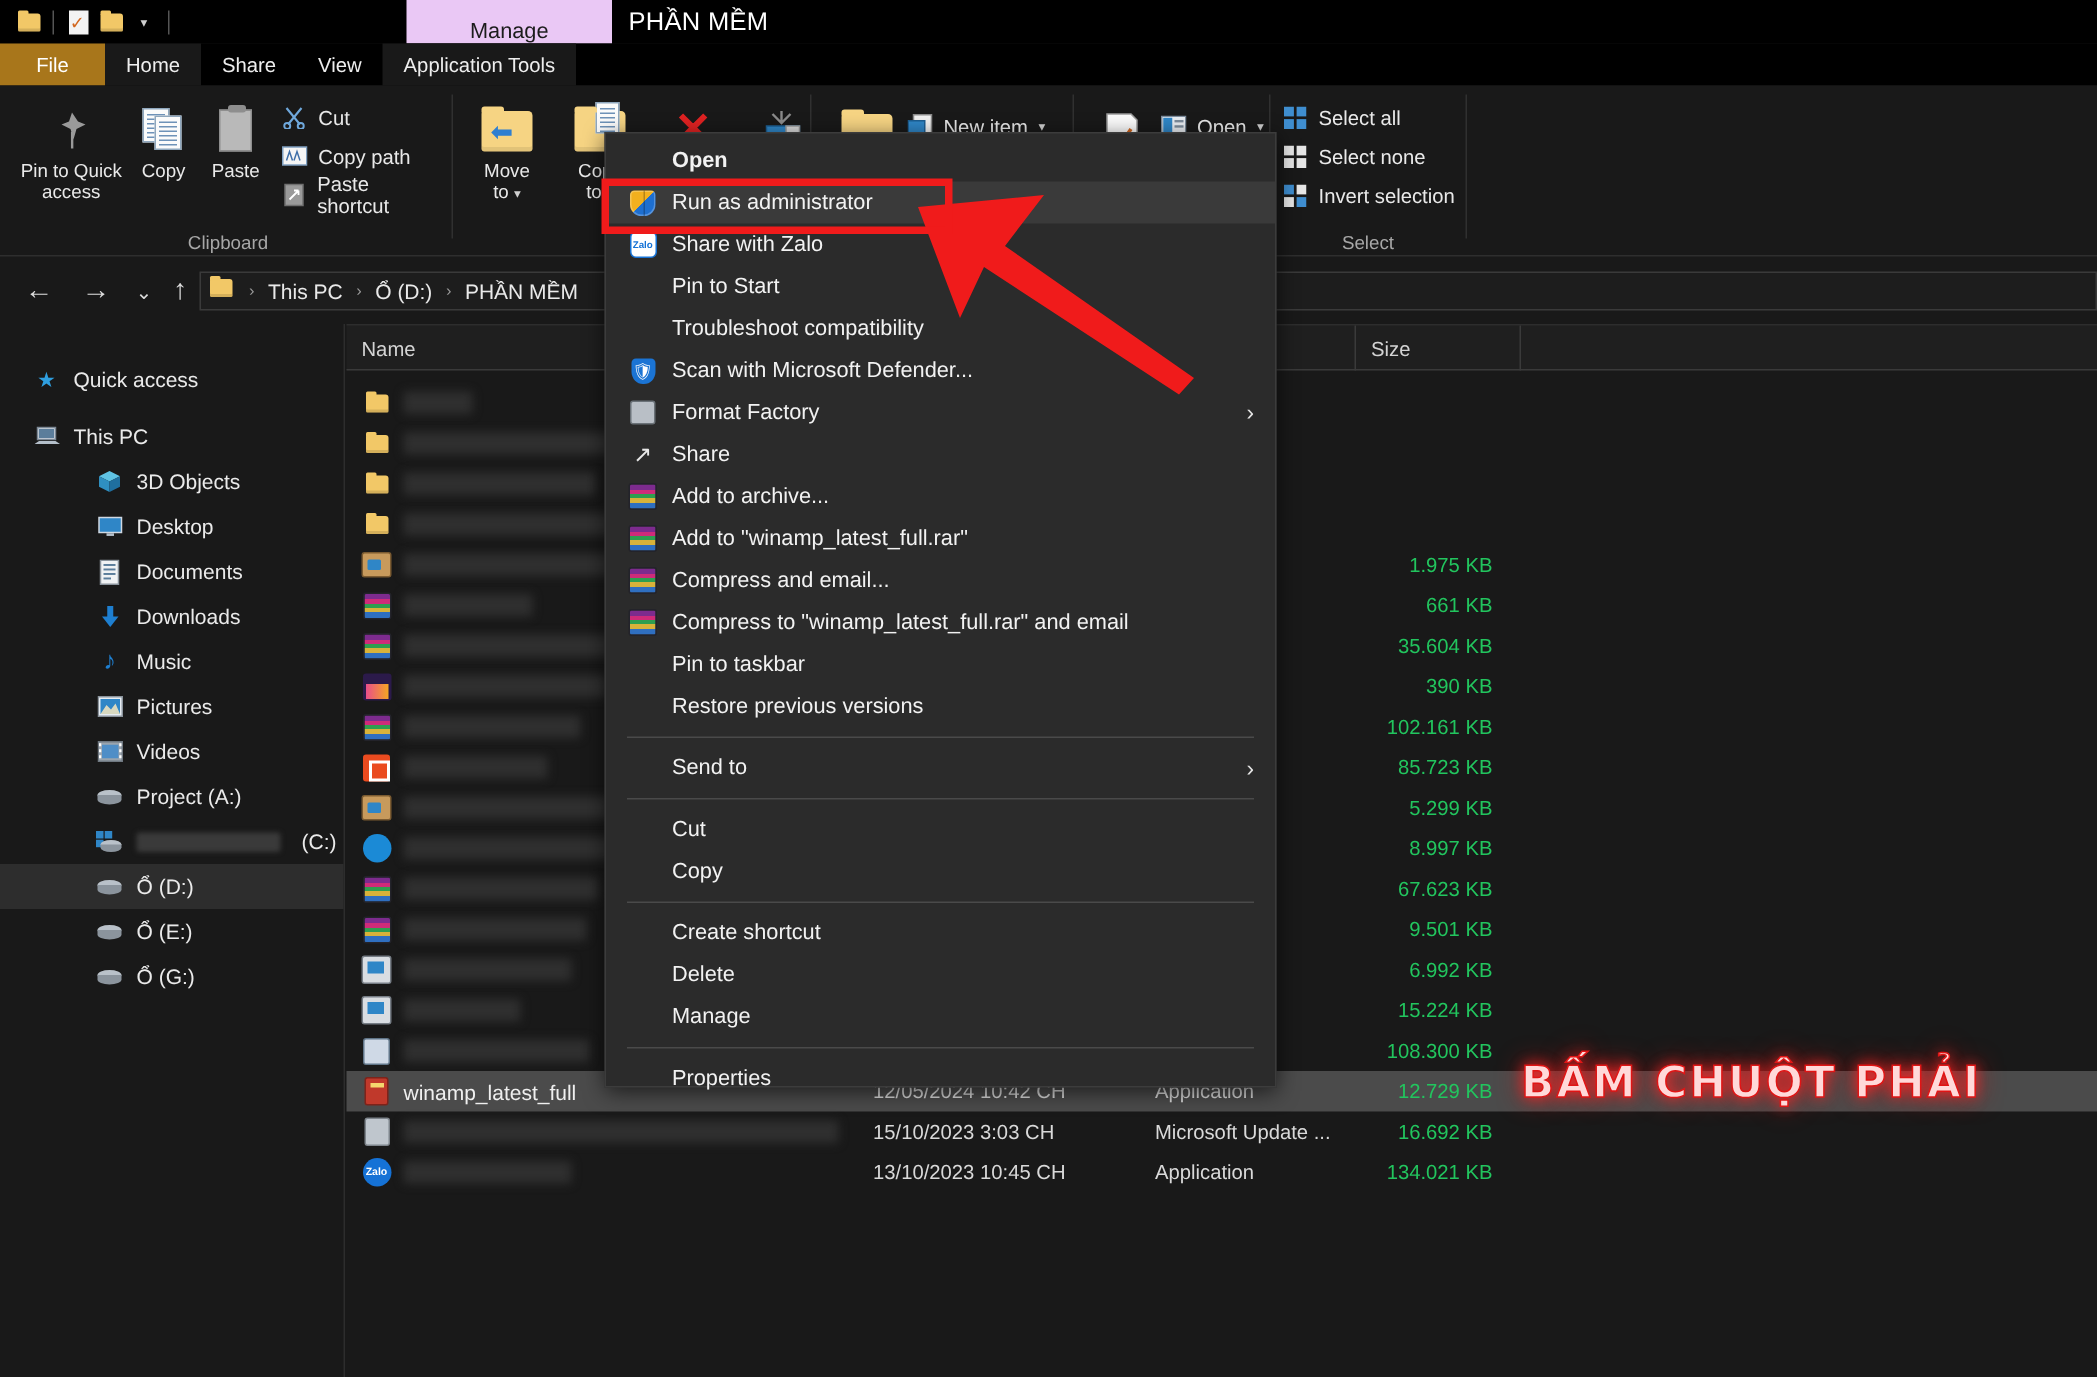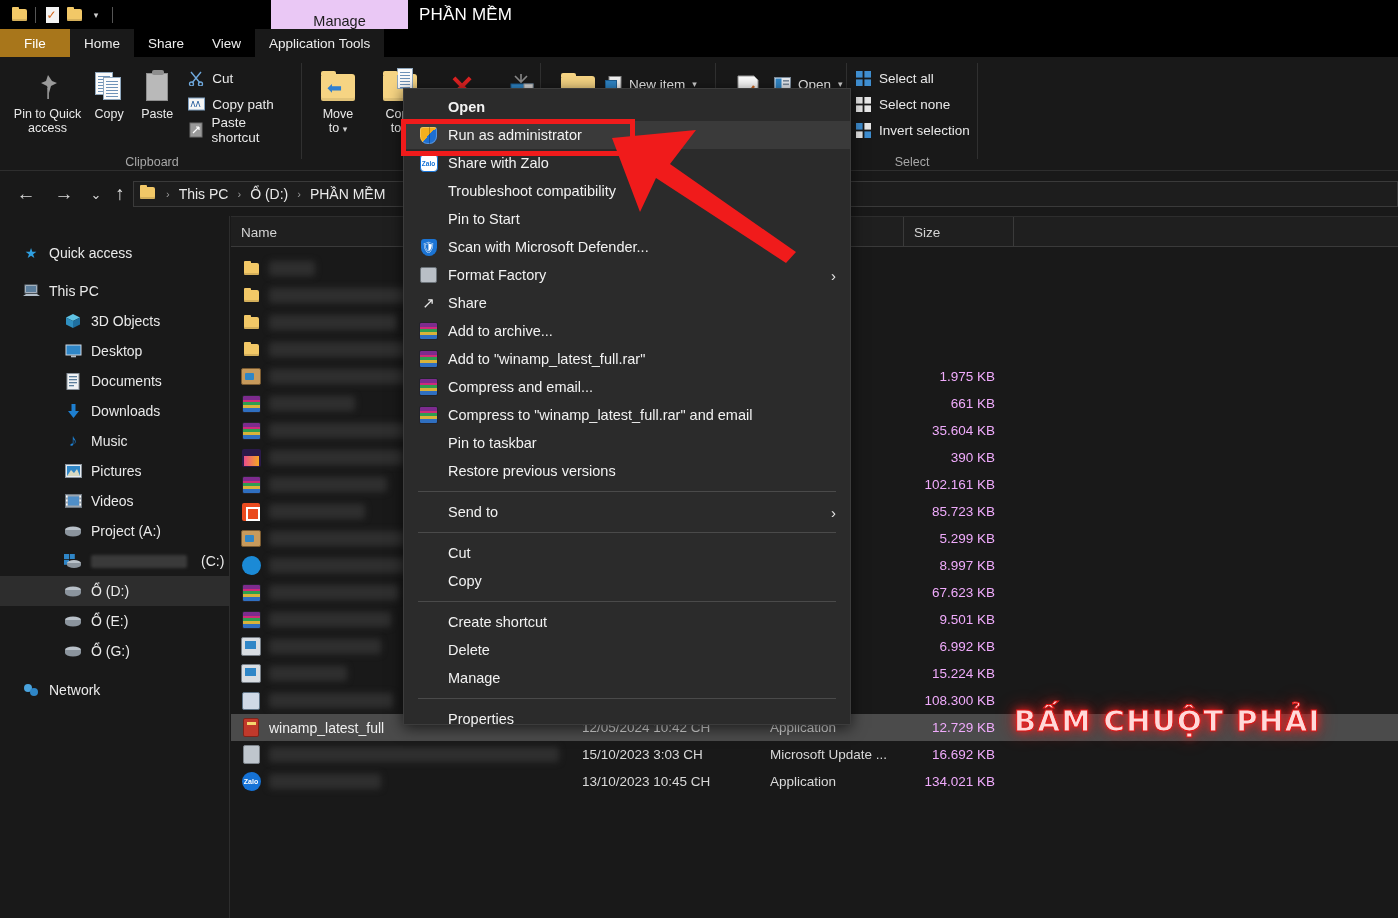--- a/index.html
+++ b/index.html
@@ -143,21 +143,21 @@
   }
   .col.first { border-left: none; }
   .filelist { position: absolute; left: 231px; top: 250px; width: 1167px; height: 668px; }
   .frow { position: absolute; left: 0; width: 1167px; height: 27px; display: flex; align-items: center; }
   .frow.sel { background: #4b4b4b; }
   .fic { width: 22px; height: 22px; margin-left: 9px; display: flex; align-items: center; justify-content: center; }
   .fname { margin-left: 7px; font-size: 14px; color: #efefef; white-space: nowrap; }
   .fname.blur { filter: blur(3.2px); background: #2f2f2f; color: transparent; border-radius: 2px; height: 15px; }
   .fdate { position: absolute; left: 351px; width: 160px; text-align: left; font-size: 13.5px; color: #d9d9d9; }
   .ftype { position: absolute; left: 539px; width: 160px; font-size: 13.5px; color: #d9d9d9; }
-  .fsize { position: absolute; left: 620px; width: 144px; text-align: right; font-size: 13.5px; color: #f0abfc; padding-left: 20px; }
+  .fsize { position: absolute; left: 620px; width: 144px; text-align: right; font-size: 13.5px; color: #22c55e; padding-left: 20px; }
 
   
   .ic-rar { width:19px; height:18px; background:linear-gradient(180deg,#7d2b8e 0 22%,#cf2b7a 22% 40%,#2f9e4f 40% 58%,#d8b23a 58% 76%,#2f6fc0 76% 100%); border:1px solid #23232a; border-radius:2px;}
   .ic-zipbox { width:20px; height:17px; background:#c79a5c; border:1px solid #7b5b31; border-radius:2px; position:relative;}
   .ic-zipbox:after{content:"";position:absolute;left:3px;top:4px;width:9px;height:7px;background:#2f86c7;border-radius:1px;}
   .ic-orange { width:18px; height:18px; background:#ea4b1f; border-radius:2px; position:relative;}
   .ic-orange:after{content:"";position:absolute;left:4px;top:4px;width:10px;height:10px;border:2px solid #fff;}
   .ic-setup { width:20px; height:19px; background:#d9dde2; border:1px solid #767d85; border-radius:2px; position:relative;}
   .ic-setup:after{content:"";position:absolute;left:3px;top:3px;width:11px;height:8px;background:#2f86c7;}
   .ic-cube { width:18px; height:18px; background:#cfd9e6; border:1px solid #5f7487; transform: rotate(0deg); border-radius:2px;}
@@ -608,29 +608,20 @@
     <div class="nav-item indent">
       <span class="nav-ic">
         <svg width="18" height="13" viewBox="0 0 18 13">
             <ellipse cx="9" cy="5" rx="8" ry="3.4" fill="#b9c1c9"></ellipse>
             <path d="M1 5 V8 A8 3.4 0 0 0 17 8 V5 Z" fill="#8b949d"></path>
           </svg>
       </span>
       <span>Ổ (G:)</span>
     </div>
     <div style="height:9px;"></div>
-    <div class="nav-item">
-      <span class="nav-ic">
-        <svg width="18" height="15" viewBox="0 0 18 15">
-            <circle cx="6" cy="5" r="4" fill="#4aa3dd"></circle>
-            <circle cx="12" cy="9" r="4" fill="#2f86c7"></circle>
-          </svg>
-      </span>
-      <span>Network</span>
-    </div>
   </div>
 
   <div class="listhdr">
     <div class="col first" style="left:0;width:330px;">
       <span>Name</span>
     </div>
     <div class="col" style="left:672px;width:110px;">
       <span>Size</span>
     </div>
     <div class="col" style="left:782px;width:60px;"></div>
@@ -801,25 +792,25 @@
       <span>Run as administrator</span>
     </div>
     <div class="mi">
       <span class="mi-ic">
           <span class="zalo-ic">Zalo</span>
         </span>
       <span>Share with Zalo</span>
     </div>
     <div class="mi">
       <span class="mi-ic empty"></span>
+      <span>Pin to Start</span>
+    </div>
+    <div class="mi">
+      <span class="mi-ic empty"></span>
       <span>Troubleshoot compatibility</span>
-    </div>
-    <div class="mi">
-      <span class="mi-ic empty"></span>
-      <span>Pin to Start</span>
     </div>
     <div class="mi">
       <span class="mi-ic">
           <span class="defender-ic">🛡</span>
         </span>
       <span>Scan with Microsoft Defender...</span>
     </div>
     <div class="mi">
       <span class="mi-ic">
           <span class="ff-ic"></span>

